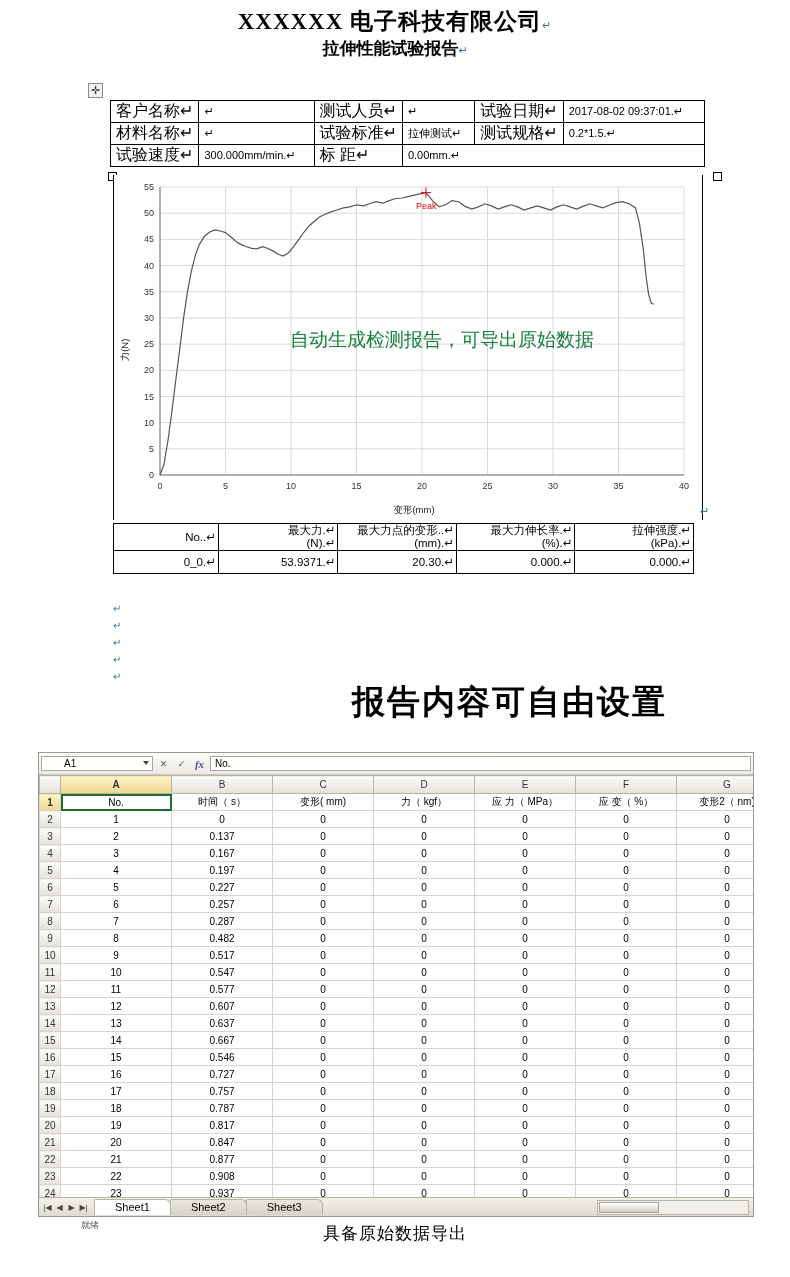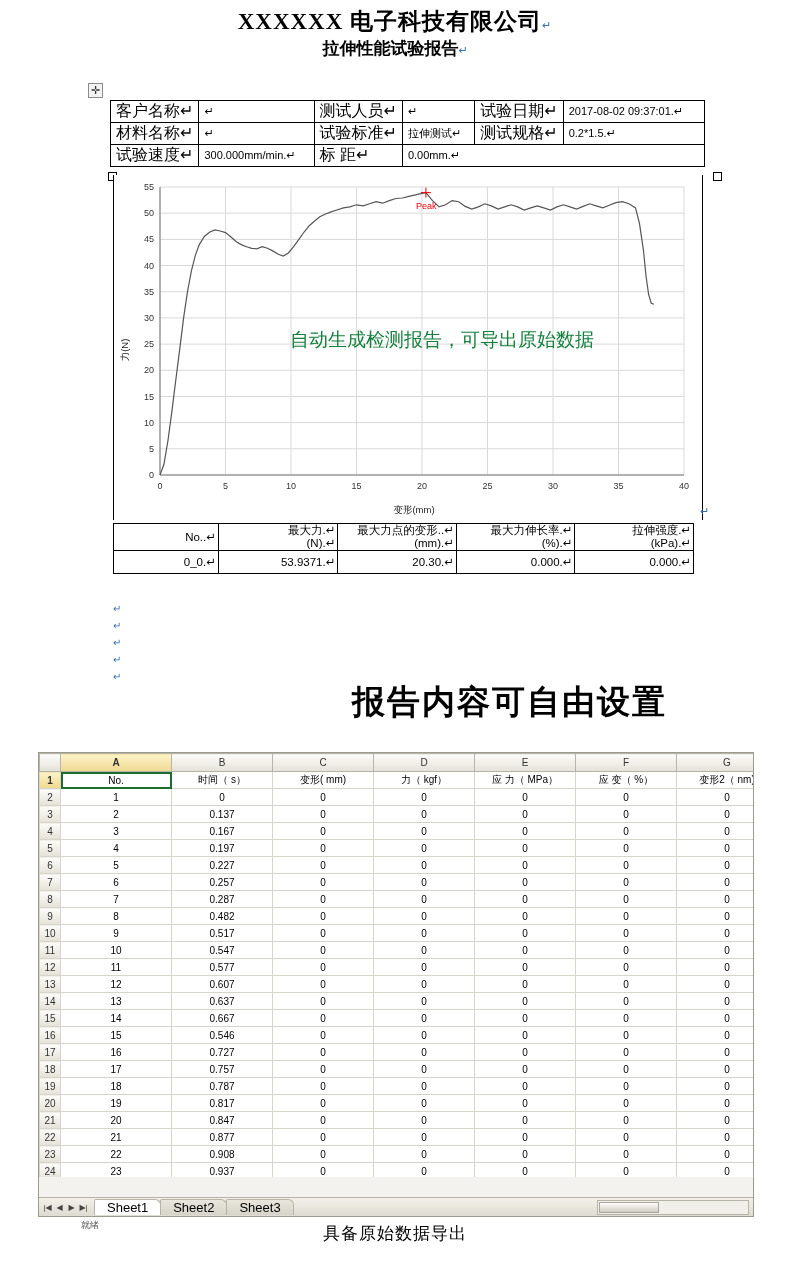--- a/index.html
+++ b/index.html
@@ -253,23 +253,23 @@
     align-items: center;
     box-sizing: border-box;
     padding-left: 3px;
   }
   .nav-arrows {
     display: flex; gap: 1px; margin-right: 5px; color: #444; font-size: 8px;
   }
   .nav-arrows span { width: 11px; text-align: center; }
   .stab {
     height: 15px;
-    padding: 0 12px;
+    padding: 0 20px;
     line-height: 15px;
-    font-size: 13px;
+    font-size: 11px;
     border: 1px solid #b6b4a8;
     border-bottom: none;
     background: linear-gradient(#e9e7dd,#d6d4c8);
     margin-right: -1px;
     border-radius: 2px 6px 0 0;
   }
   .stab.active {
     background: #ffffff;
     font-weight: normal;
   }
@@ -451,20 +451,32 @@
     <div>↵</div>
     <div>↵</div>
     <div>↵</div>
   </div>
 
   <div class="banner">报告内容可自由设置</div>
 </div>
 
 <div id="sheet">
 
+  <div class="formula-bar">
+    <div class="namebox">
+      <span>A1</span>
+      <span class="nb-arrow"></span>
+    </div>
+    <div class="fb-btn">✕</div>
+    <div class="fb-btn">✓</div>
+    <div class="fb-btn fx">fx</div>
+    <div class="formula-input">
+      <span>No.</span>
+    </div>
+  </div>
 
   <div class="grid-wrap">
     <table class="grid">
       <thead>
         <tr>
           <th class="corner"></th>
           <th class="colhdr sel" style="width:108px">A</th>
           <th class="colhdr" style="width:98px">B</th>
           <th class="colhdr" style="width:98px">C</th>
           <th class="colhdr" style="width:98px">D</th>

